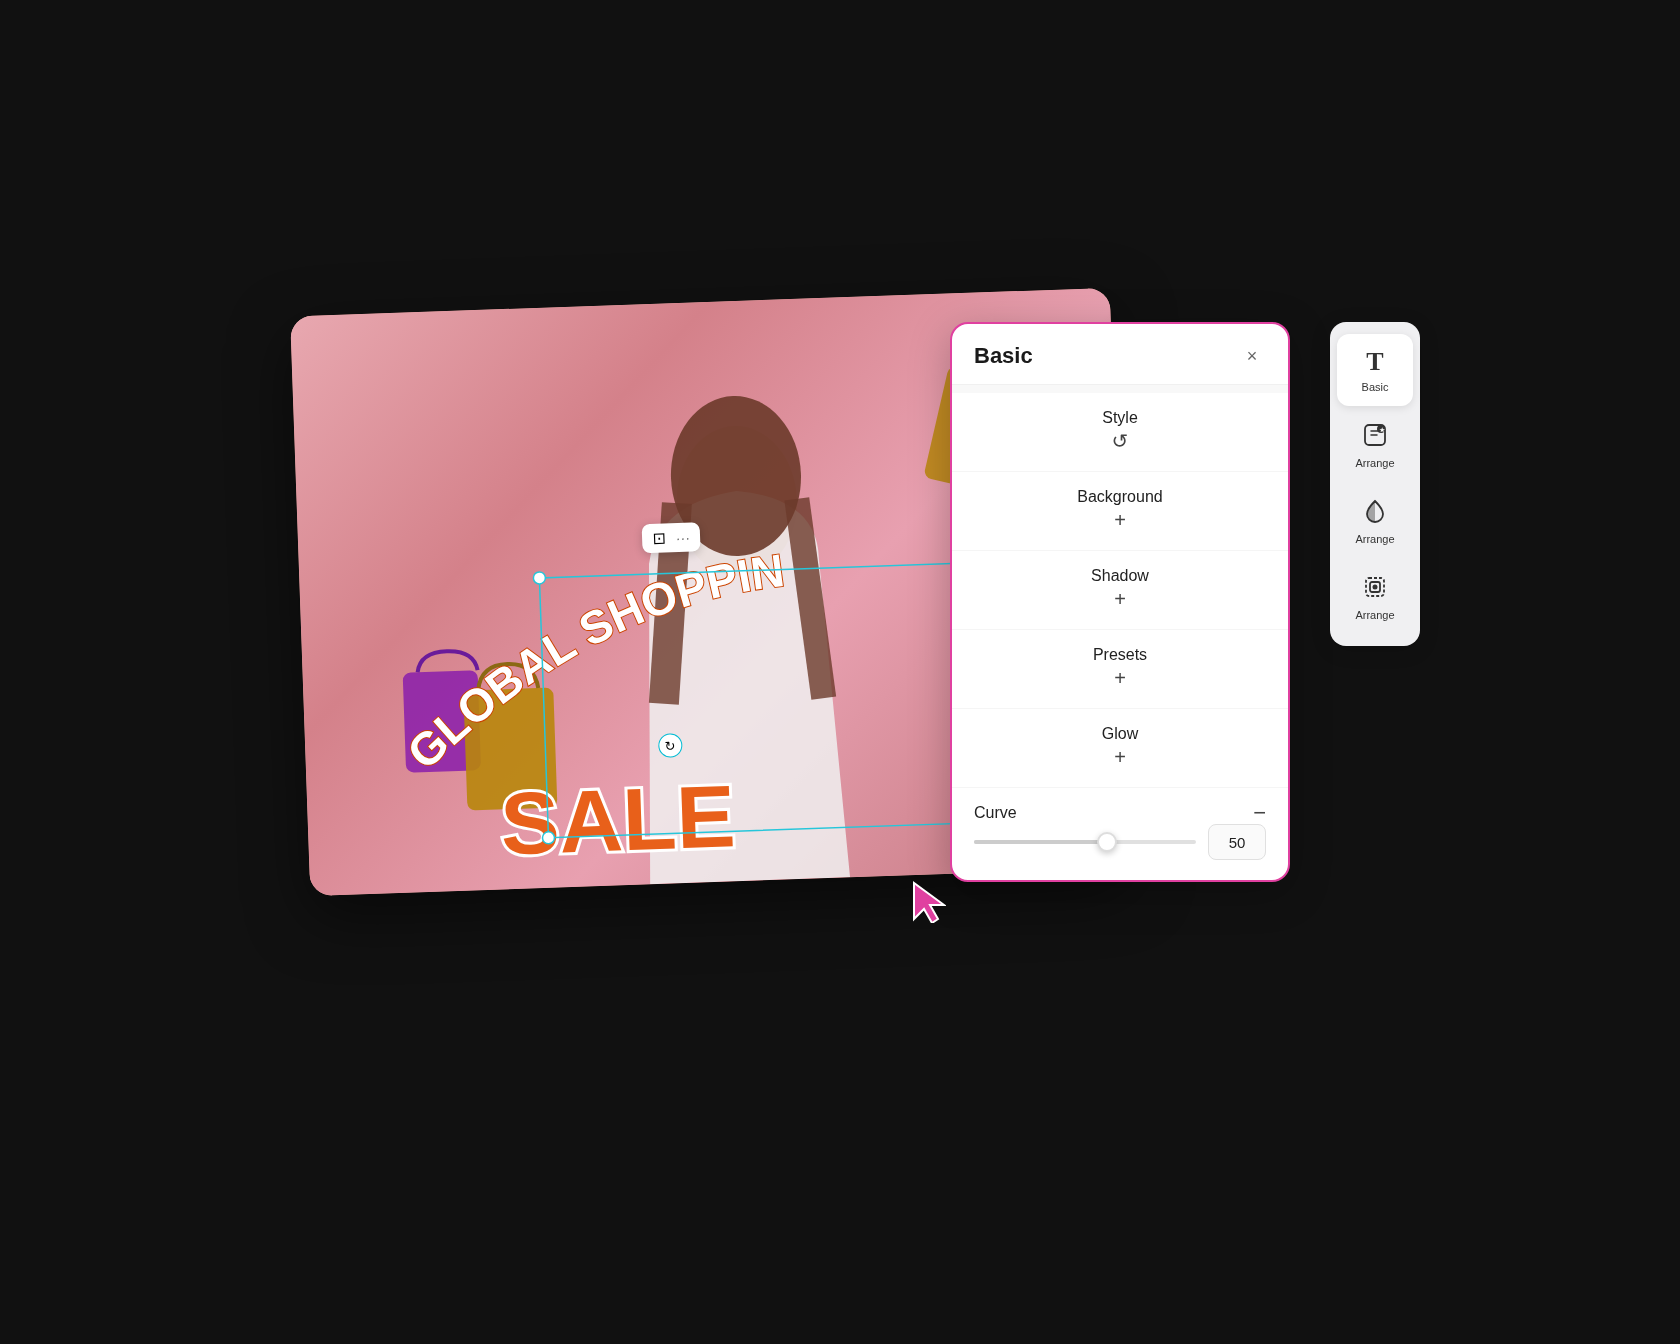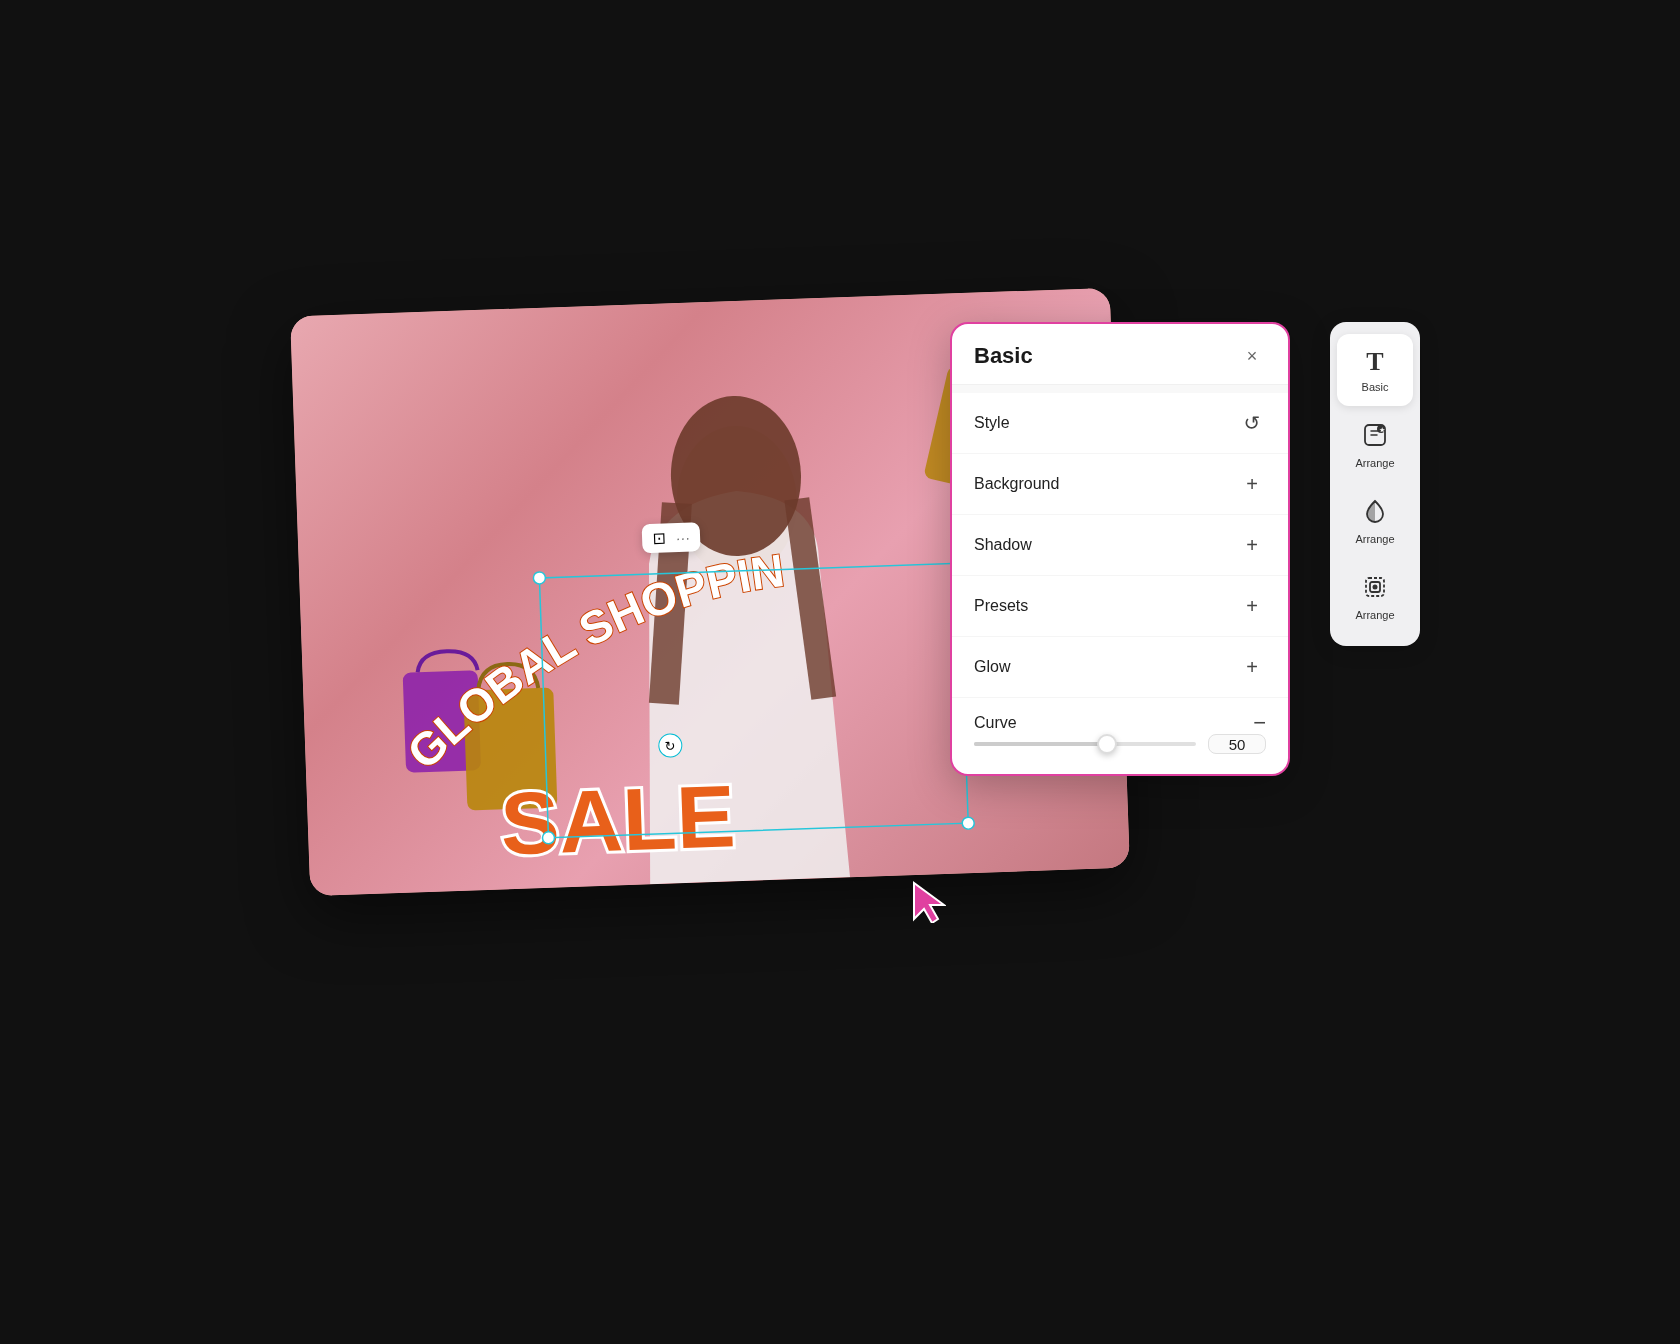--- a/index.html
+++ b/index.html
@@ -113,20 +113,21 @@
       border-radius: 50%;
     }
 
     .panel-row {
       display: flex;
       align-items: center;
       justify-content: space-between;
       padding: 16px 22px;
       border-bottom: 1px solid #f5f5f5;
       cursor: pointer;
+      flex-direction: column;
     }
 
     .panel-row-label {
       font-size: 16px;
       color: #222;
       font-weight: 500;
     }
 
     .panel-row-icon {
       width: 28px;
@@ -195,21 +196,21 @@
       height: 20px;
       background: white;
       border: 2px solid #ddd;
       border-radius: 50%;
       box-shadow: 0 2px 6px rgba(0,0,0,0.2);
       cursor: grab;
     }
 
     .slider-value {
       width: 58px;
-      height: 20px;
+      height: 36px;
       border: 1.5px solid #e0e0e0;
       border-radius: 8px;
       display: flex;
       align-items: center;
       justify-content: center;
       font-size: 15px;
       color: #222;
       font-weight: 500;
       background: #fafafa;
     }

